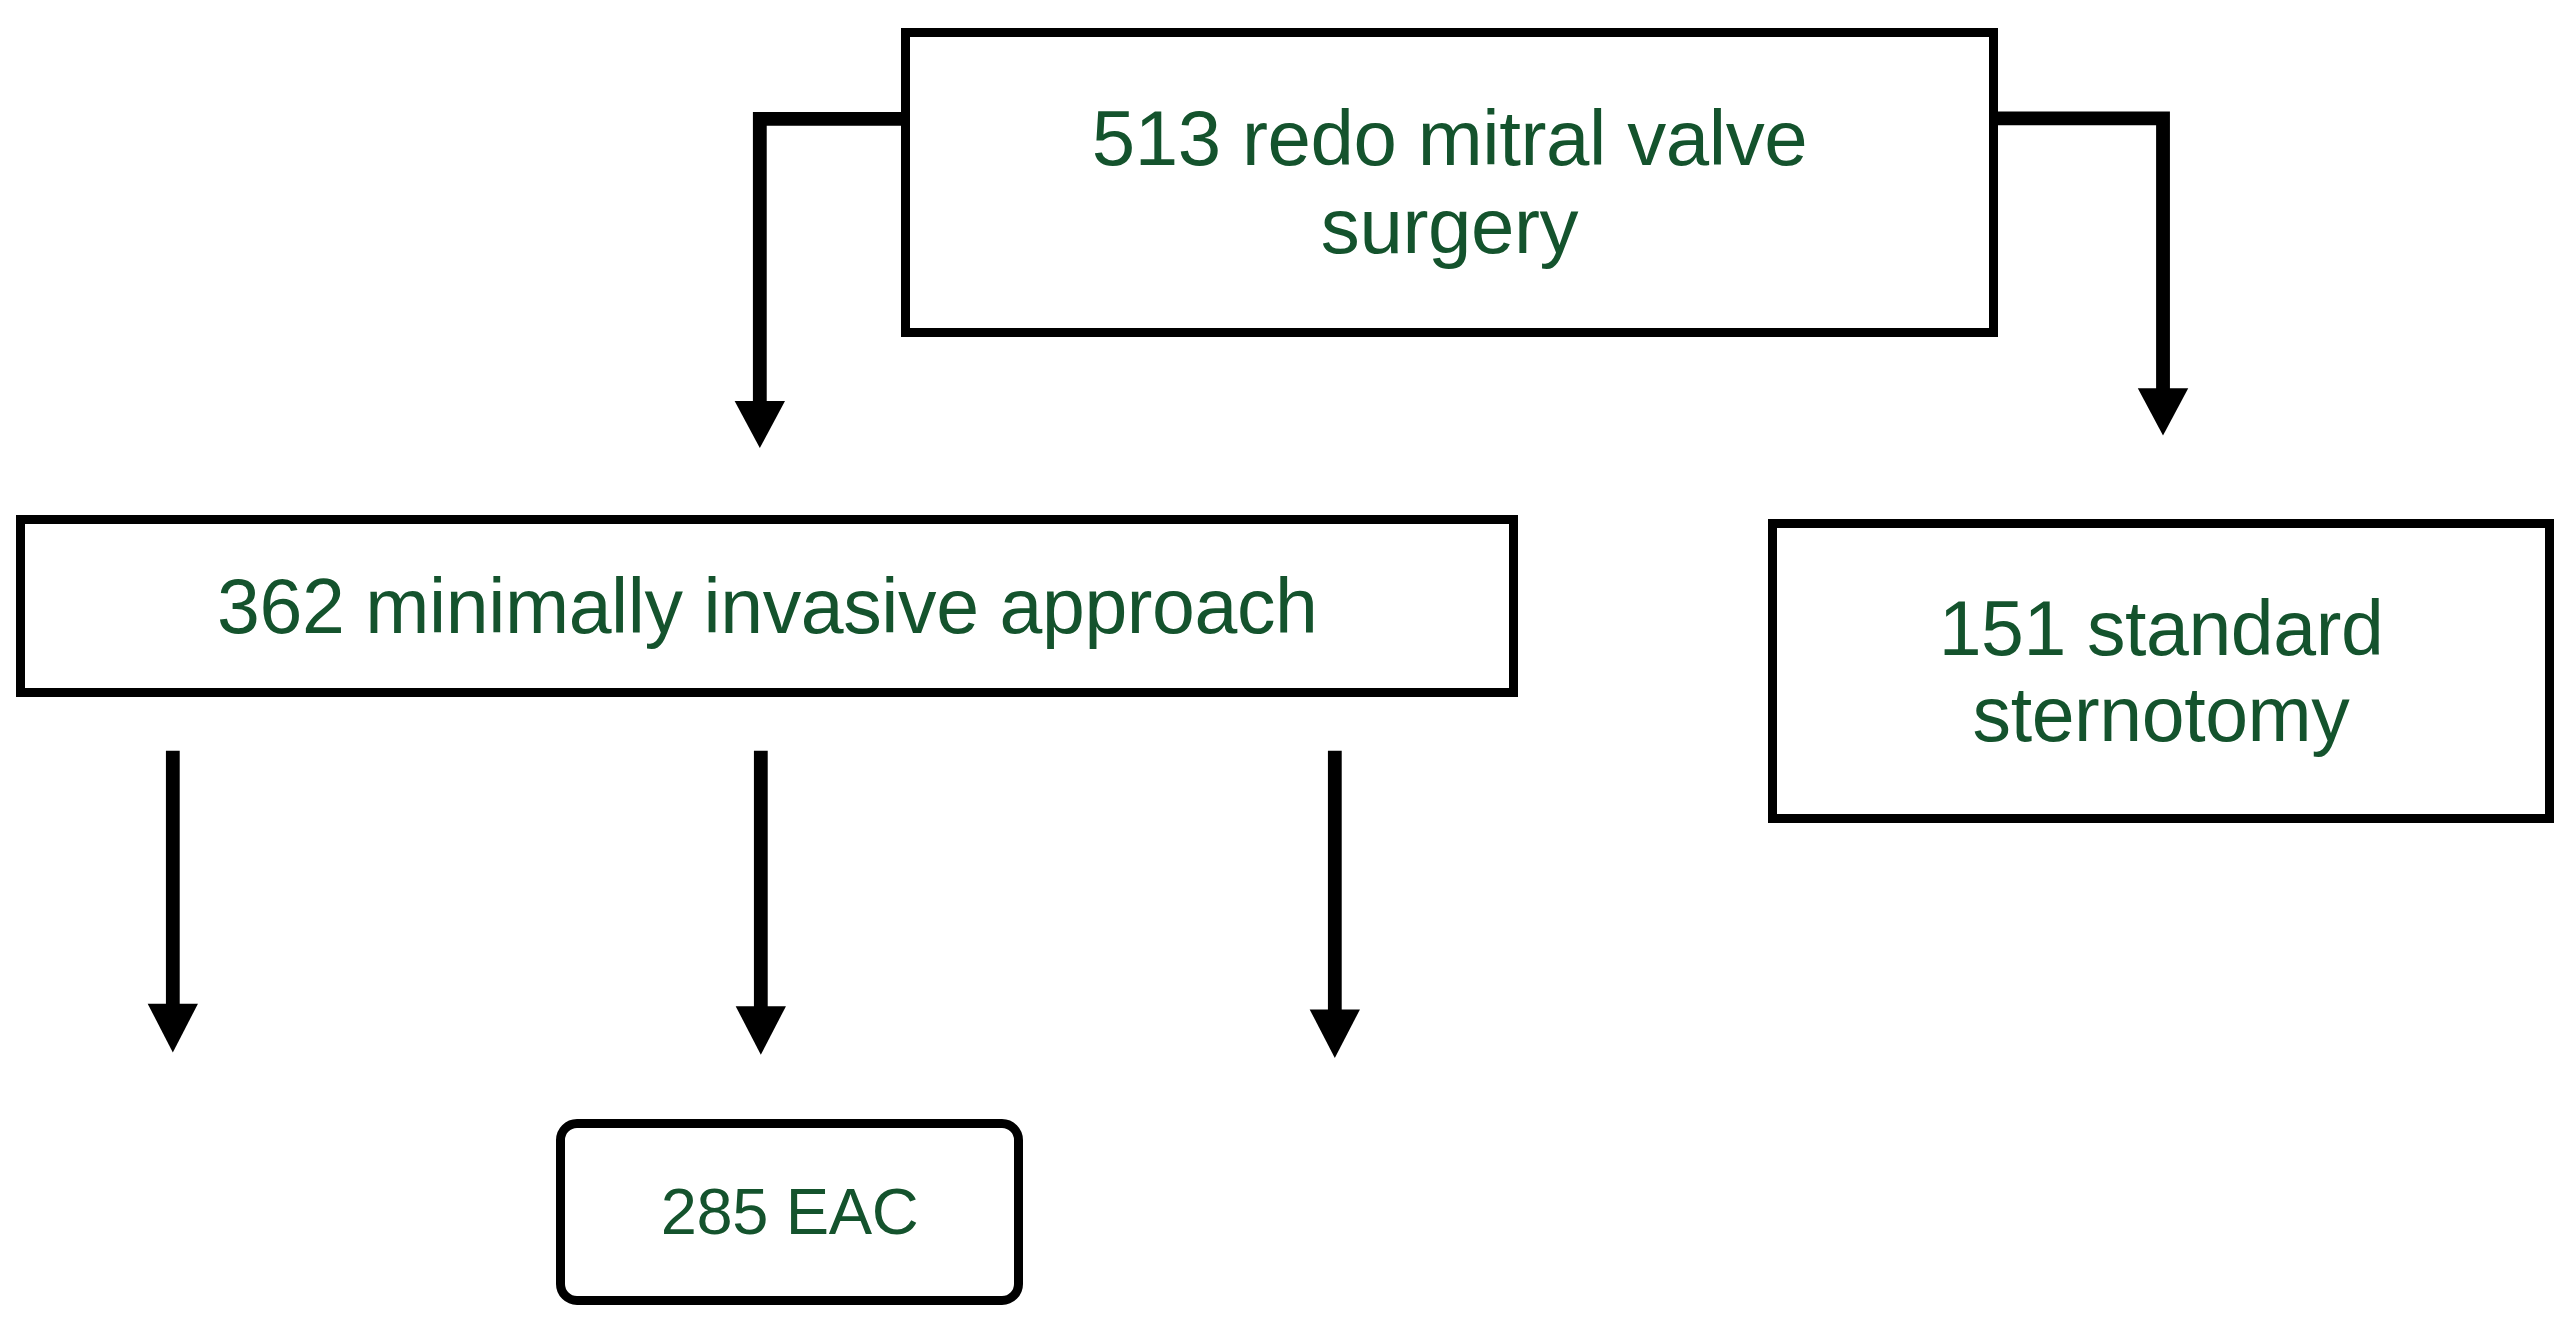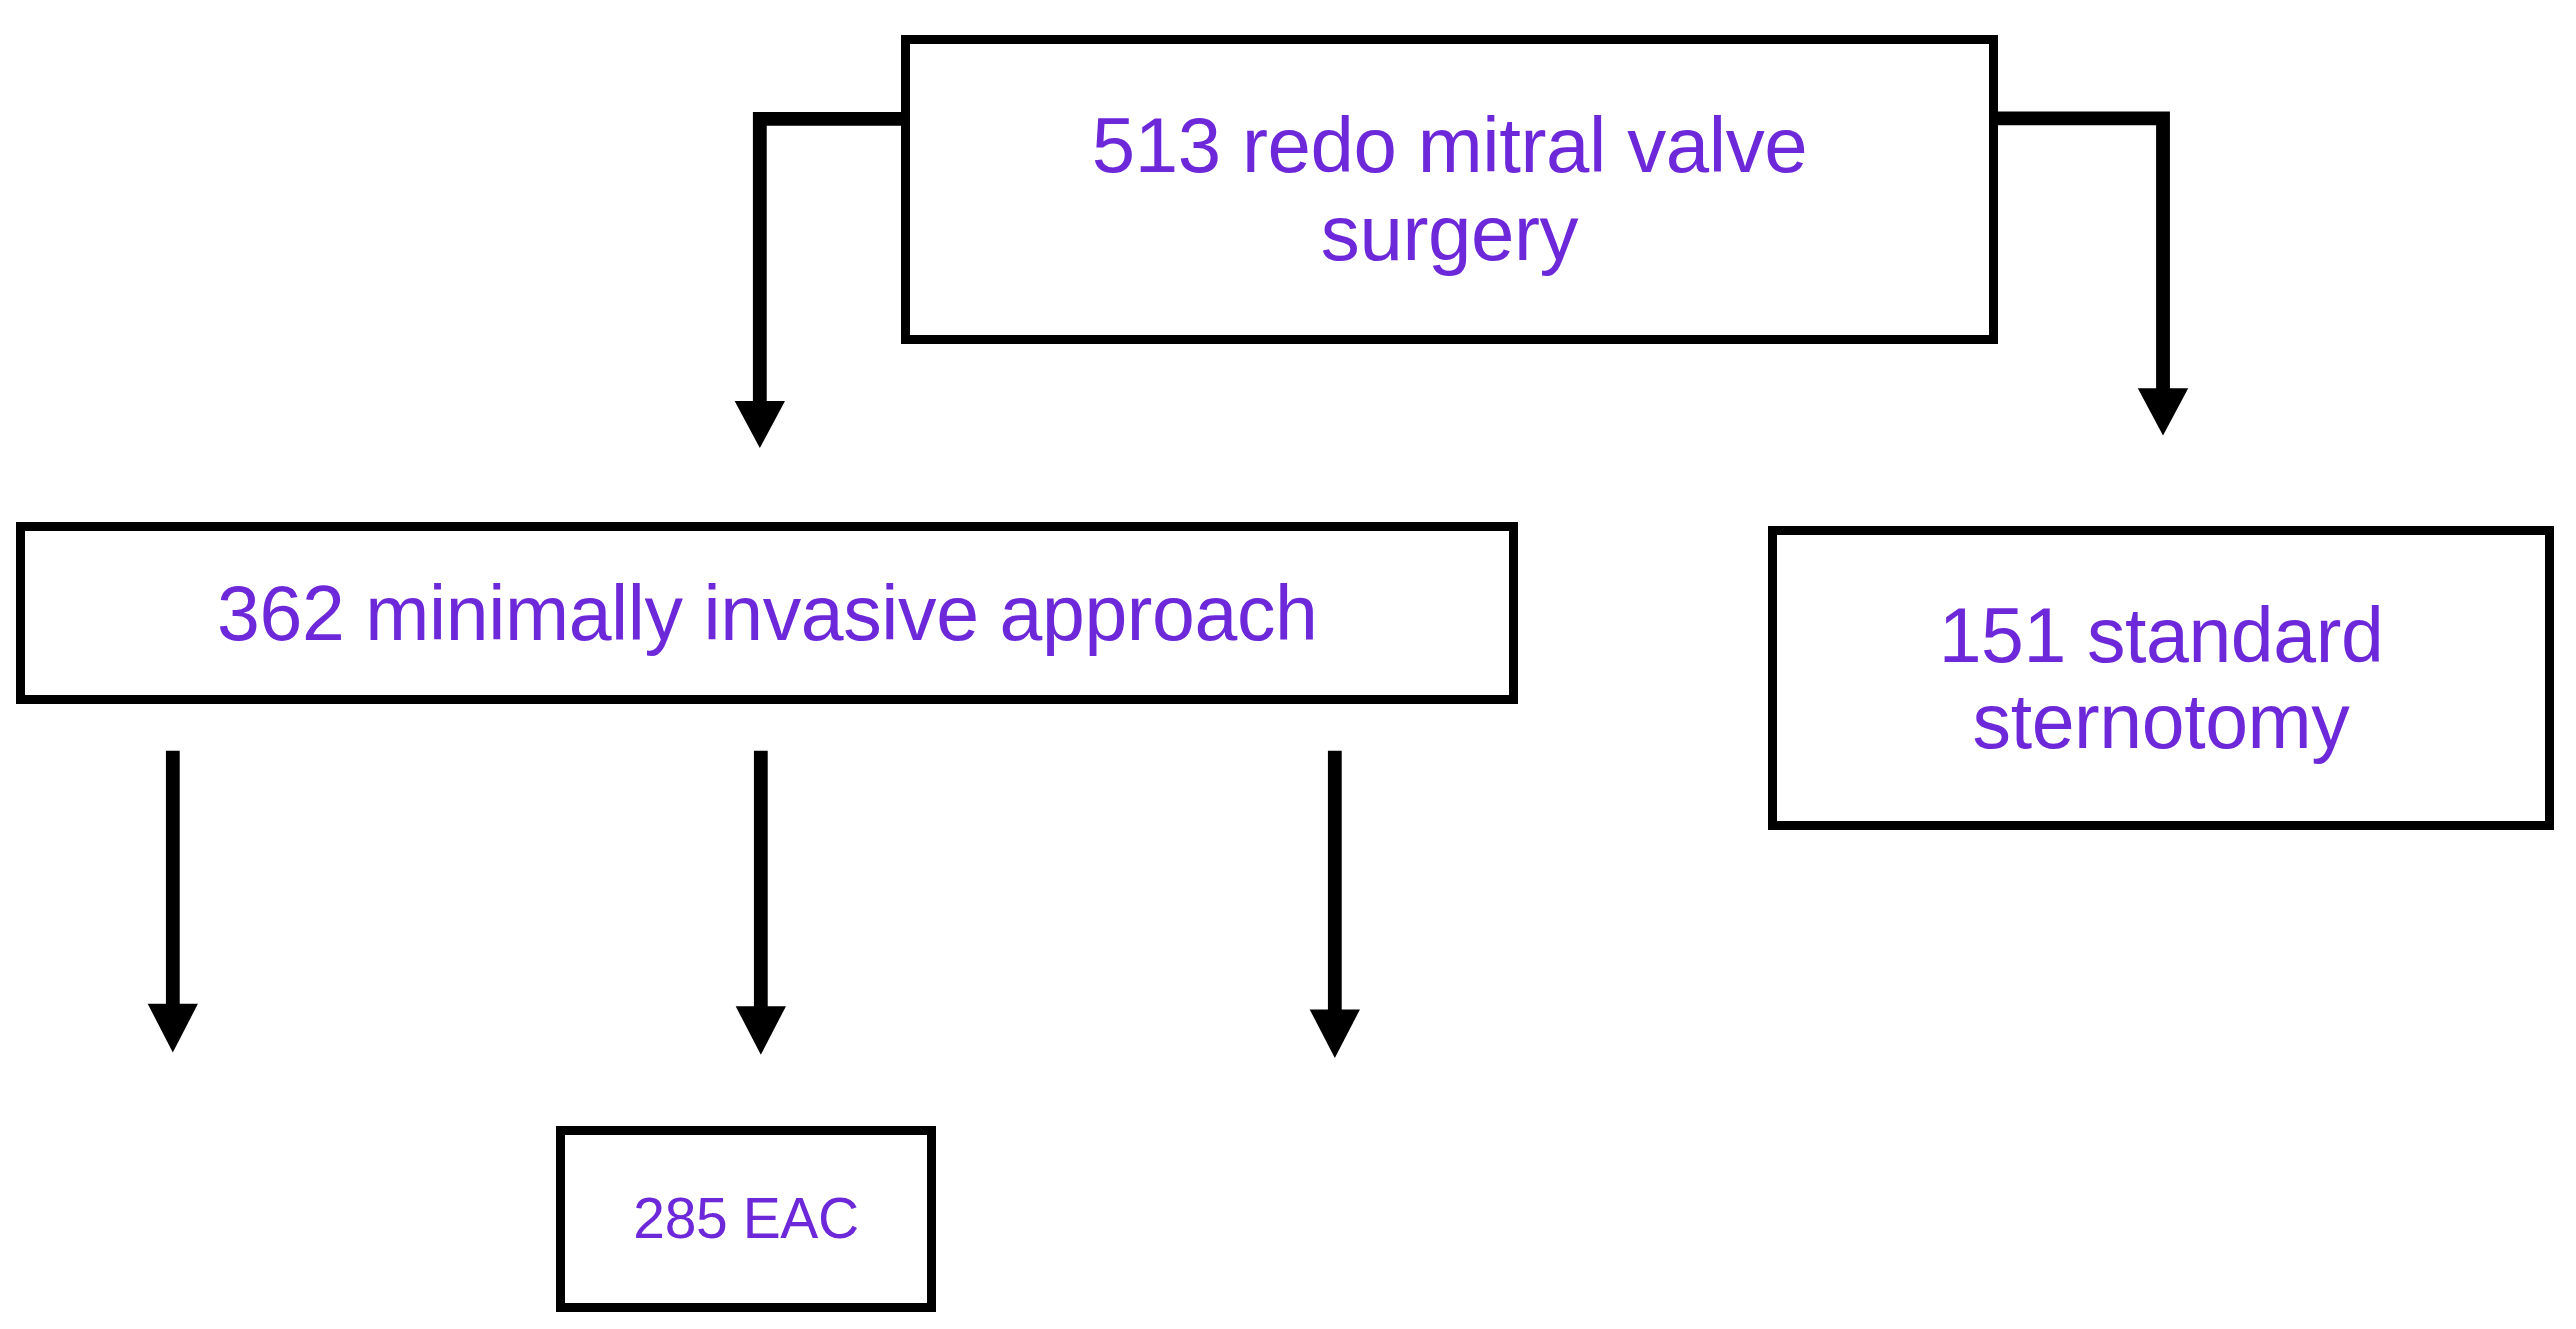--- a/index.html
+++ b/index.html
@@ -17,24 +17,23 @@
   }
   .node {
     position: absolute;
     box-sizing: border-box;
     background: #ffffff;
     border: 9px solid #000000;
     display: flex;
     align-items: center;
     justify-content: center;
     text-align: center;
-    color: #6d28d9;
+    color: #14532d;
     line-height: 1.12;
     letter-spacing: -0.4px;
-    margin-top: 7px;
   }
   .node .node-label {
     display: block;
     width: 100%;
     padding: 0 11.4px;
     box-sizing: border-box;
     white-space: pre-line;
   }
   
   #node-root {
@@ -48,22 +47,23 @@
   }
   #node-sternotomy {
     left: 1768px; top: 519px; width: 786px; height: 304px;
     font-size: 77px;
   }
   #node-vf {
     left: 28px; top: 1119px; width: 304px; height: 186px;
     font-size: 75px;
   }
   #node-eac {
-    left: 556px; top: 1119px; width: 380px; height: 186px;
-    font-size: 57px;
+    left: 556px; top: 1119px; width: 467px; height: 186px;
+    font-size: 65px;
+    border-radius: 21px;
   }
   #node-ttc {
     left: 1156px; top: 1122px; width: 376px; height: 183px;
     font-size: 75px;
   }
   
   .edge {
     position: absolute;
     overflow: visible;
     pointer-events: none;

